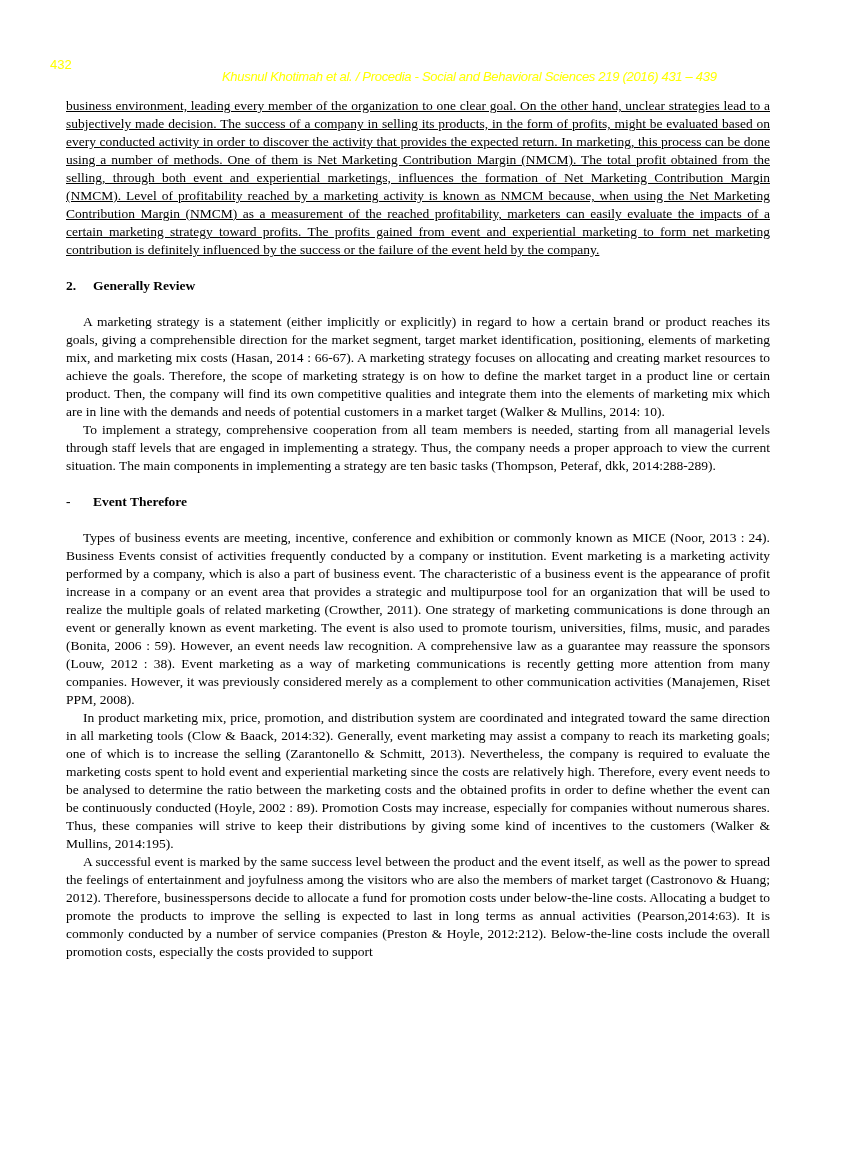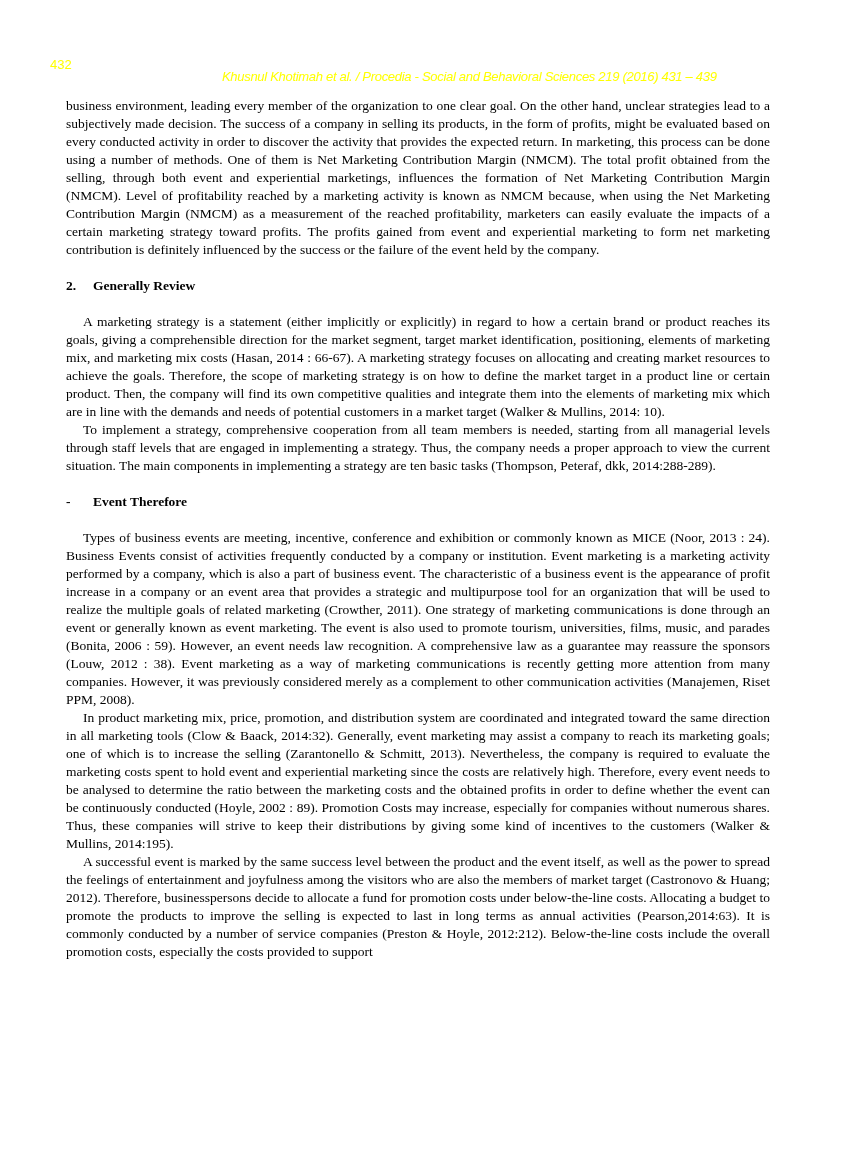--- a/index.html
+++ b/index.html
@@ -46,20 +46,21 @@
       line-height: 18px;
       color: #000000;
     }
     .para {
       margin: 0;
       text-align: justify;
       text-indent: 17px;
     }
     .para.no-indent {
       text-indent: 0;
+      text-decoration: underline;
     }
     .heading {
       margin: 18px 0 18px 0;
       font-weight: bold;
       font-size: 13.5px;
       line-height: 18px;
       display: flex;
     }
     .heading-number {
       display: inline-block;

